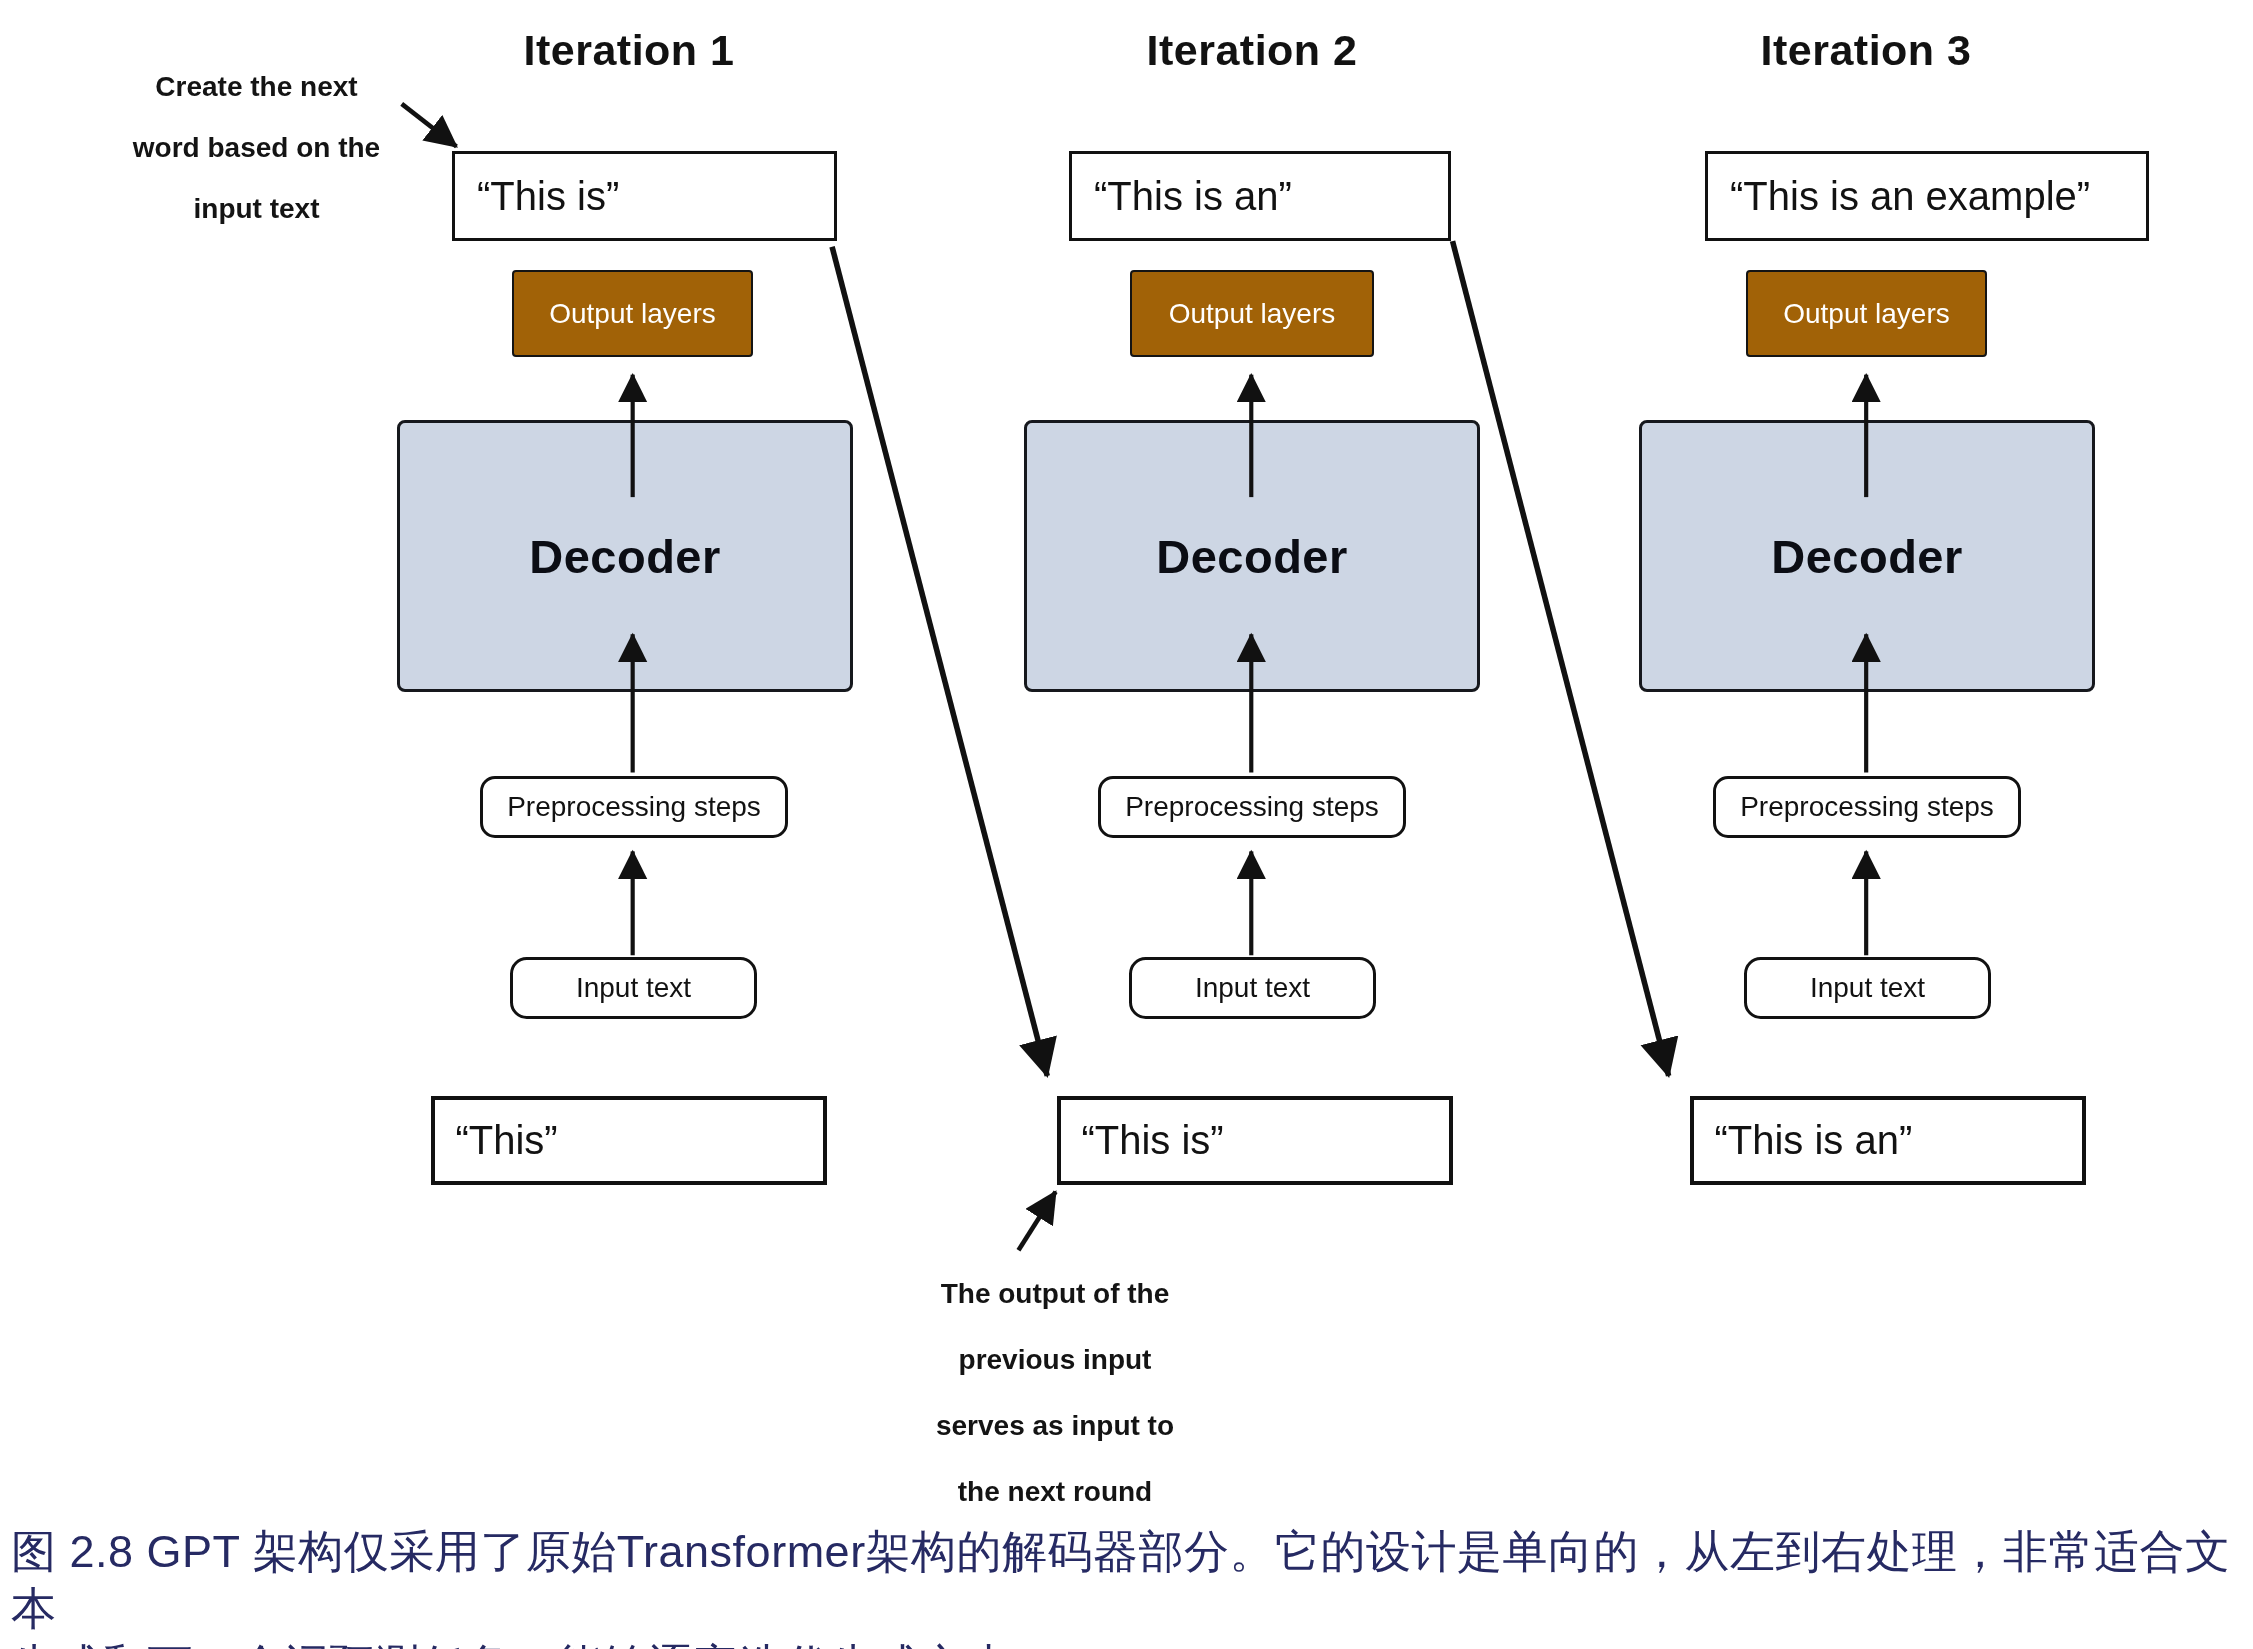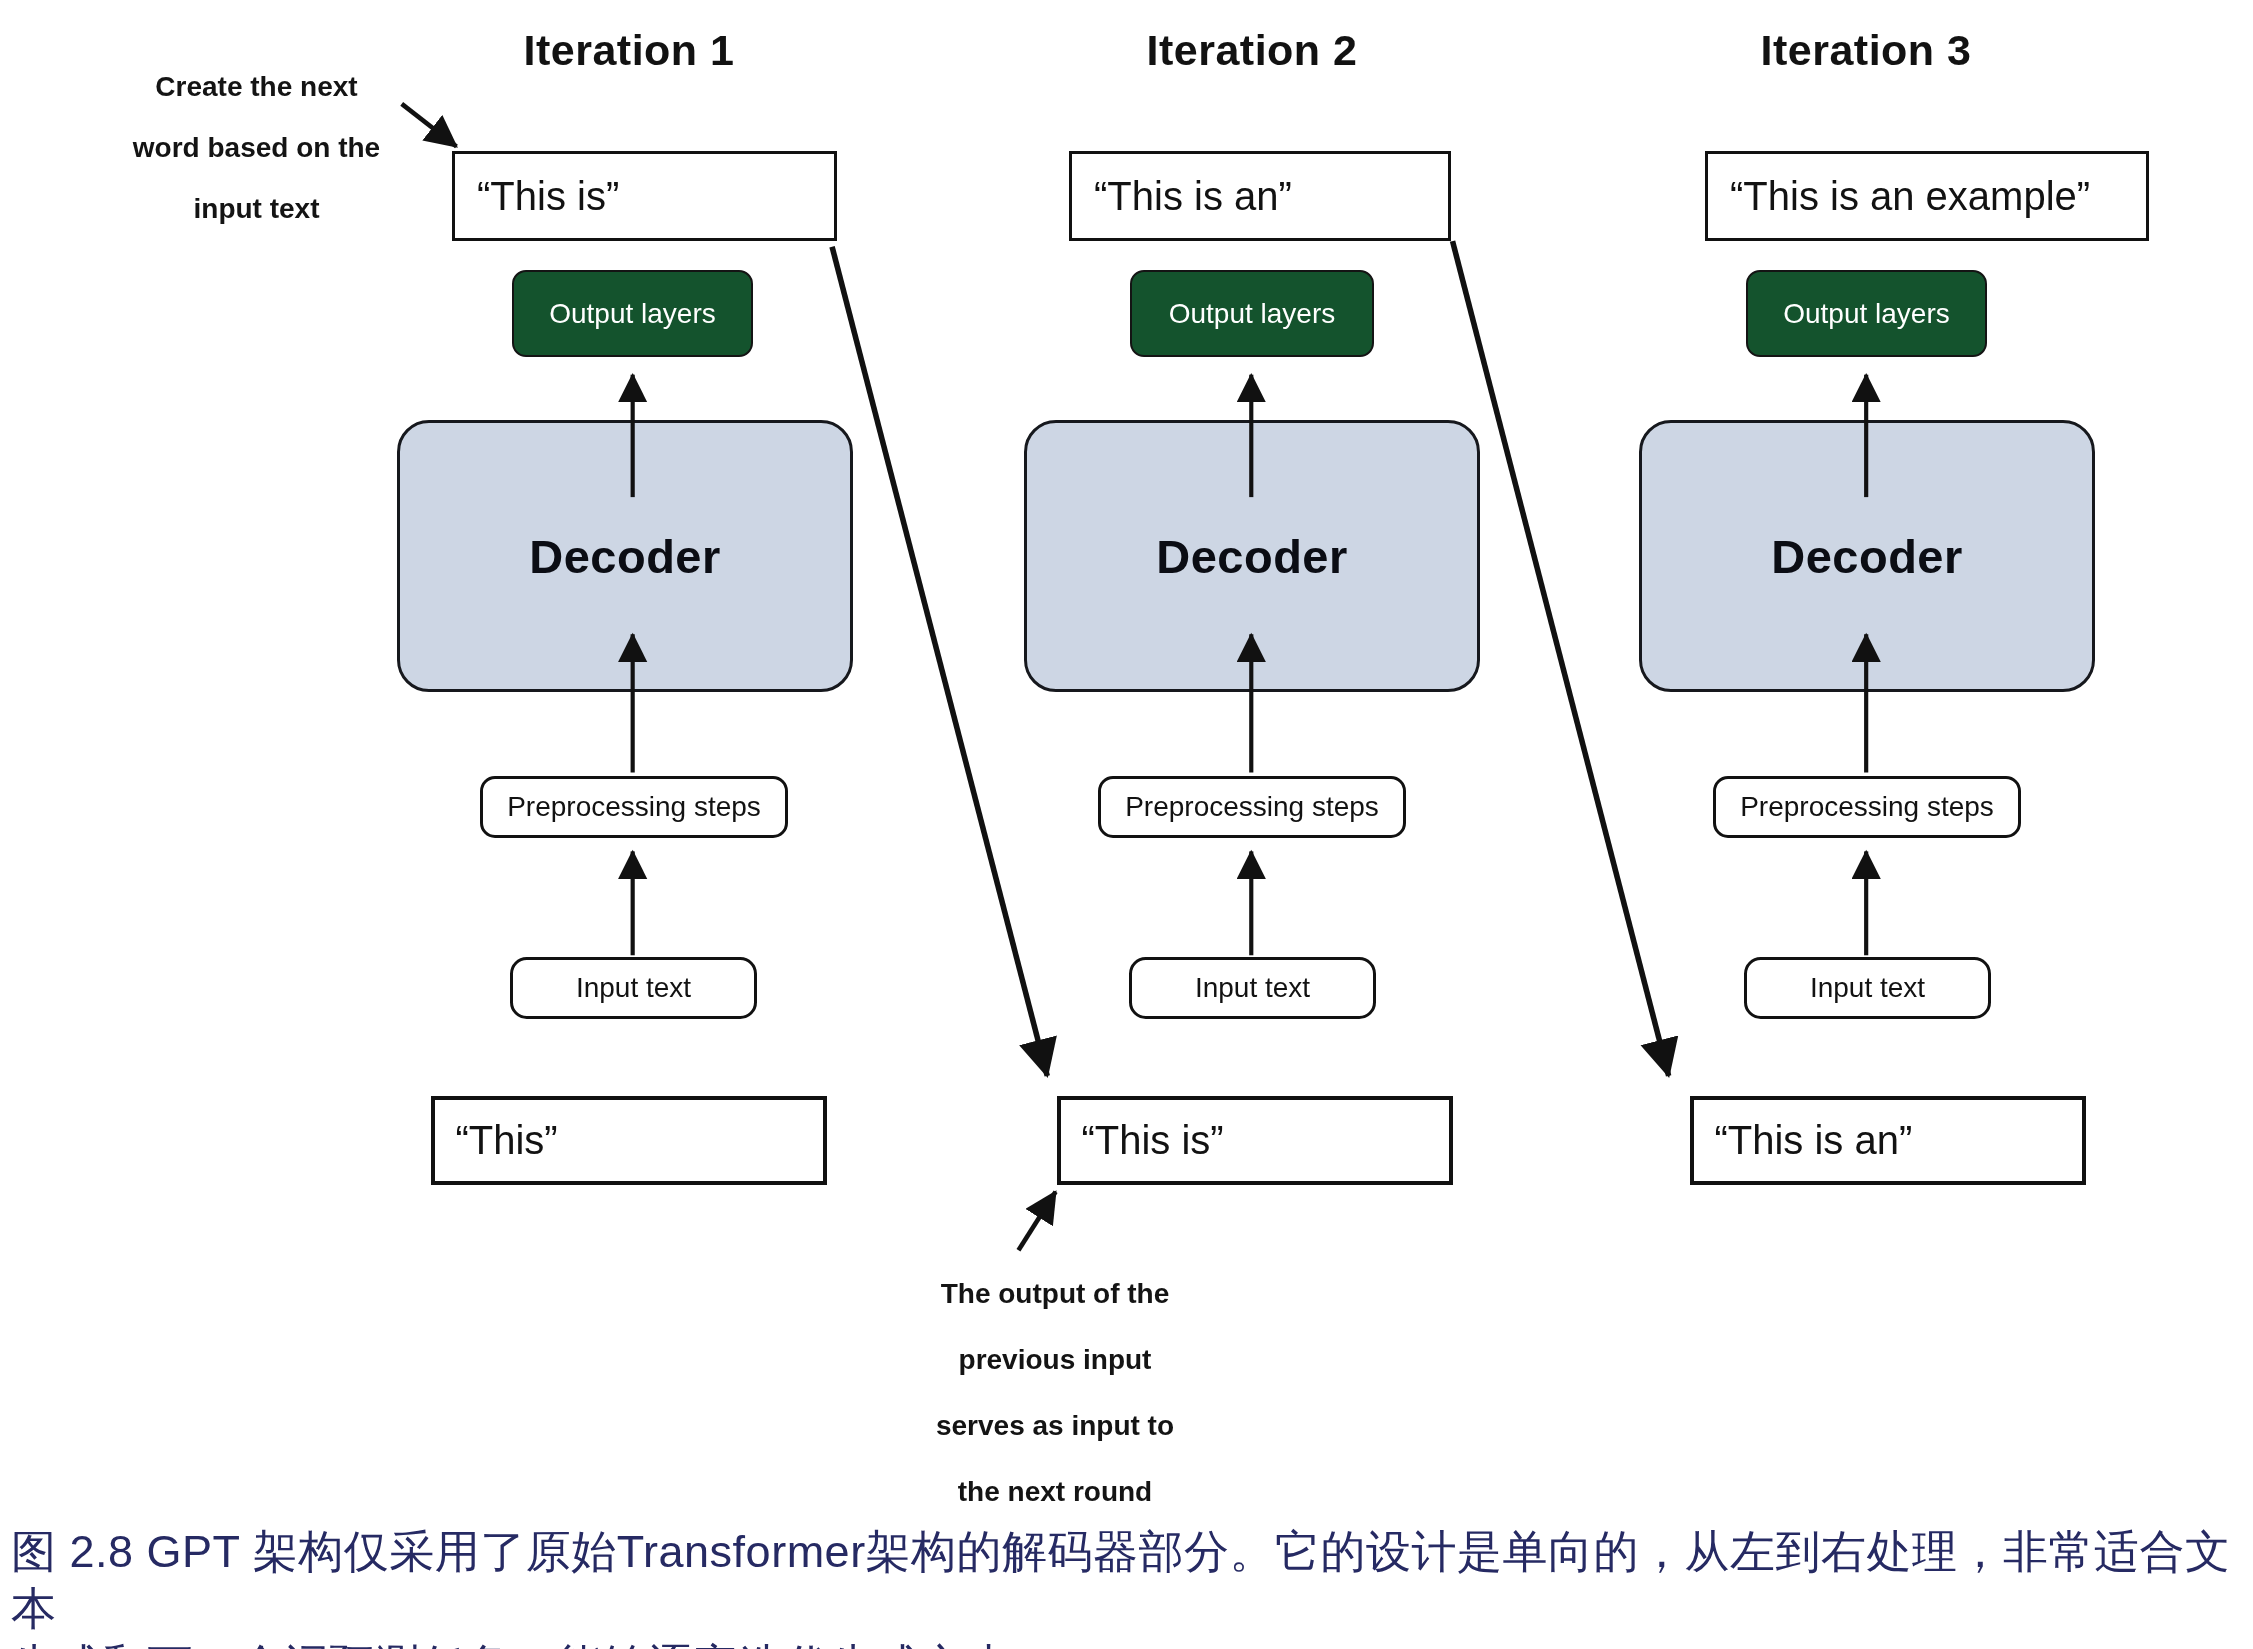--- a/index.html
+++ b/index.html
@@ -21,30 +21,30 @@
     position:absolute;top:151px;height:90px;background:#ffffff;
     border:3.7px solid #111111;box-sizing:border-box;color:#121212;
     font-size:40px;display:flex;align-items:center;padding-left:22px;
   }
   #q1{left:452px;width:385px}
   #q2{left:1069px;width:382px}
   #q3{left:1705px;width:444px}
 
   .outlayers{
     position:absolute;top:270px;height:87px;box-sizing:border-box;
-    background:#14532d;border:2.8px solid #141414;border-radius:14px;
+    background:#a16207;border:2.8px solid #141414;border-radius:4px;
     color:#ffffff;font-size:28px;display:flex;align-items:center;justify-content:center;
   }
   #o1{left:512px;width:241px}
   #o2{left:1130px;width:244px}
   #o3{left:1746px;width:241px}
 
   .decoder{
     position:absolute;top:420px;height:272px;width:456px;box-sizing:border-box;
-    background:#cdd6e4;border:3.7px solid #16181d;border-radius:32px;
+    background:#cdd6e4;border:3.7px solid #16181d;border-radius:8px;
     color:#0b0d14;font-size:47px;font-weight:bold;
     display:flex;align-items:center;justify-content:center;letter-spacing:0.5px;
   }
   #d1{left:397px}#d2{left:1024px}#d3{left:1639px}
 
   .preproc{
     position:absolute;top:776px;height:62px;width:308px;box-sizing:border-box;
     background:#ffffff;border:3.7px solid #111111;border-radius:15px;
     color:#121212;font-size:28px;display:flex;align-items:center;justify-content:center;
   }

